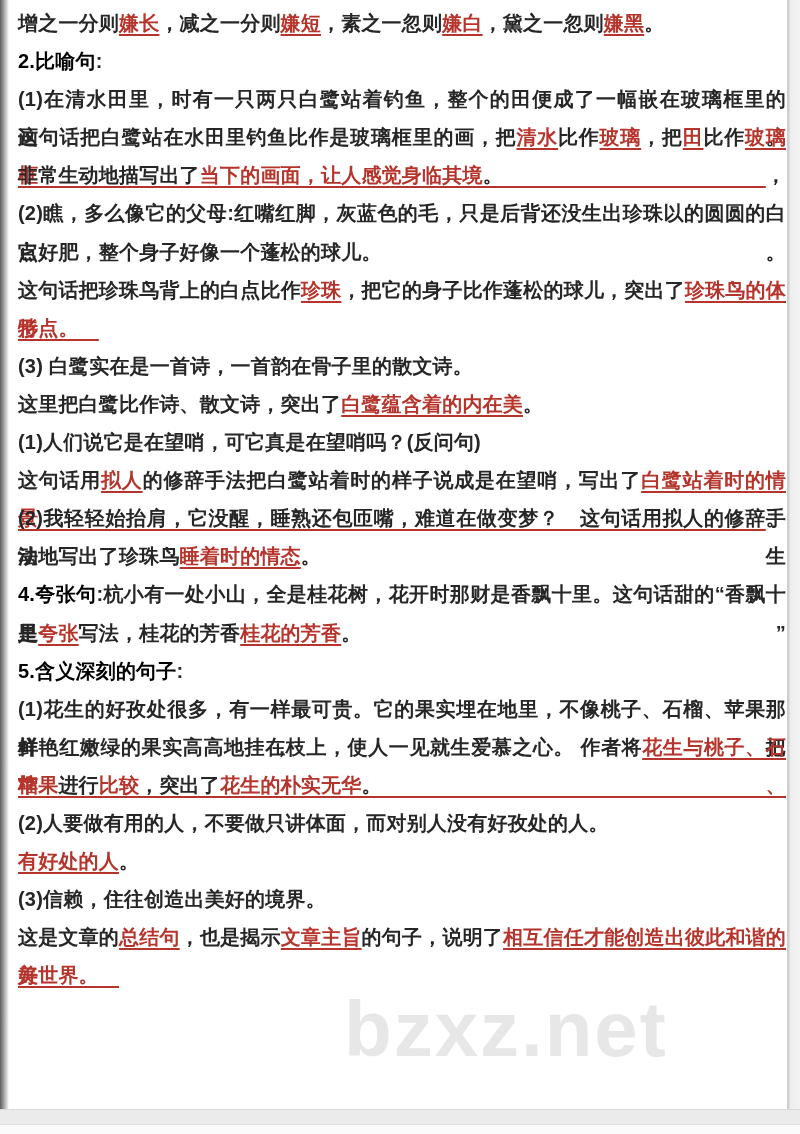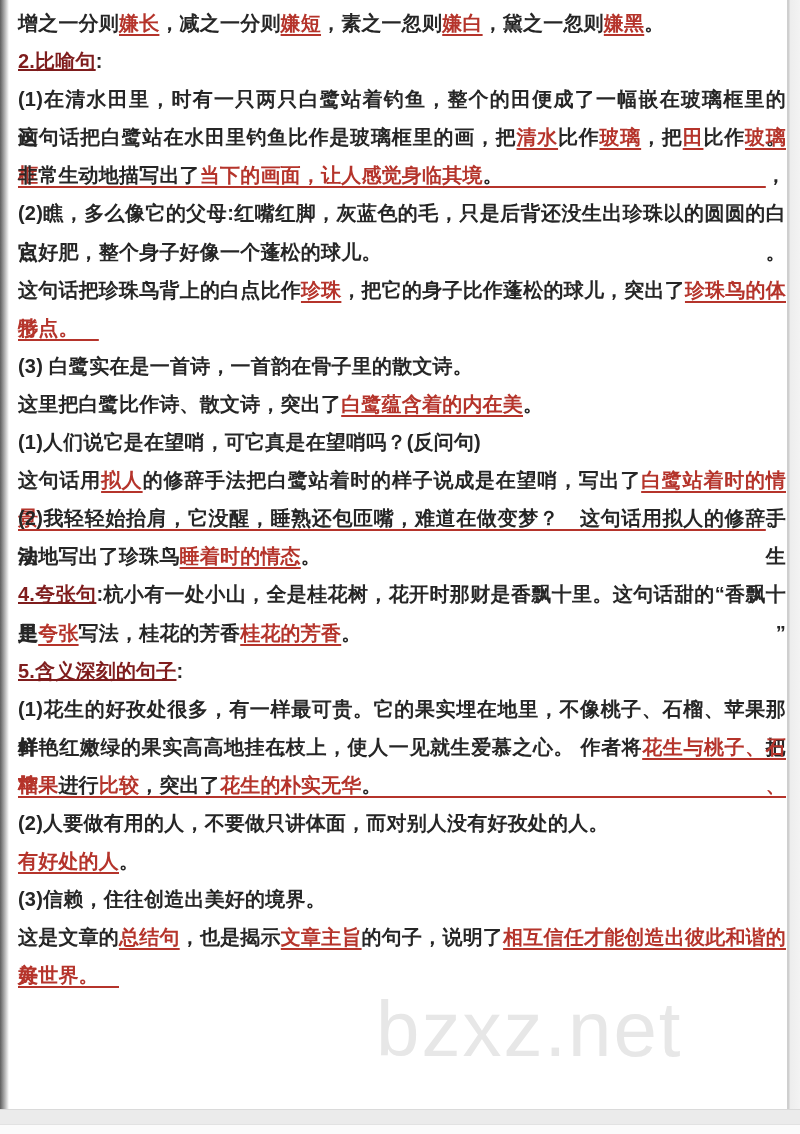--- a/index.html
+++ b/index.html
@@ -11,24 +11,24 @@
     position:absolute; left:18px; right:14px; top:4px; z-index:2;
     font-size:20px; font-weight:700; color:#262626; letter-spacing:0.2px;
   }
   .line { height:38.1px; line-height:38.1px; white-space:pre-wrap; }
   .line.fill { text-align:justify; text-align-last:justify; }
   .run-red {
     color:#b5342b; text-decoration:underline;
     text-underline-offset:4px; text-decoration-thickness:1.5px;
     text-decoration-skip-ink:none;
   }
-  .run-blue { color:#7f1d1d;text-decoration:underline; }
+  .run-blue { color:#000000; }
   .watermark {
-    position:absolute; left:376px; top:990px; z-index:1;
-    font-size:78px; font-weight:400; color:#e7e7e7; letter-spacing:2px;
+    position:absolute; left:344px; top:990px; z-index:1;
+    font-size:78px; font-weight:700; color:#e7e7e7; letter-spacing:2px;
     line-height:1;
   }
   .edge-left {
     position:absolute; left:0; top:0; width:9px; height:1112px; z-index:3;
     background:linear-gradient(to right,#5e5e5e,#a6a6a6 45%,#ffffff 100%);
   }
   .edge-right {
     position:absolute; left:787px; top:0; width:13px; height:1112px; z-index:3;
     background:linear-gradient(to right,#cfcfcf 0px,#cfcfcf 2px,#ededed 3px,#f3f3f3 100%);
   }

